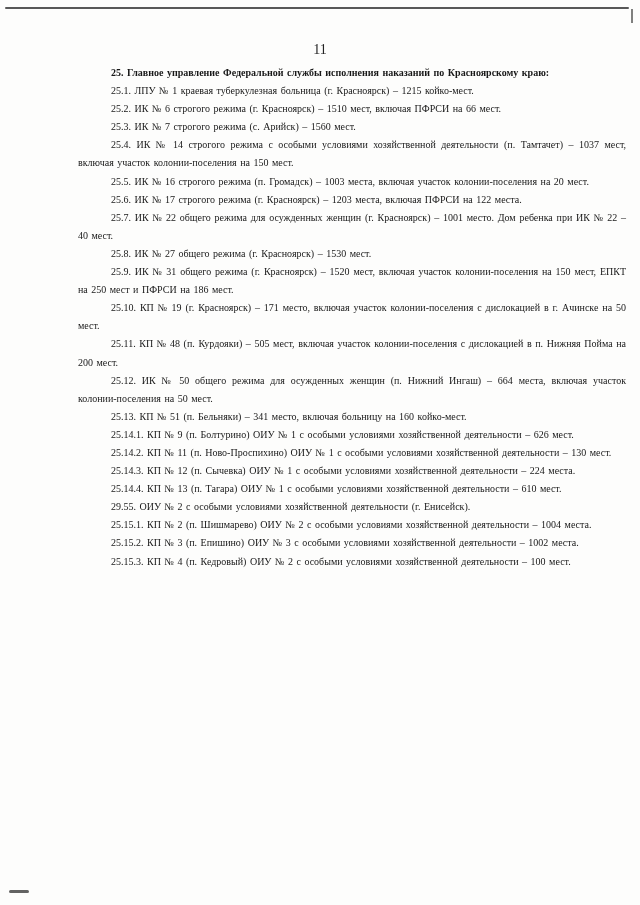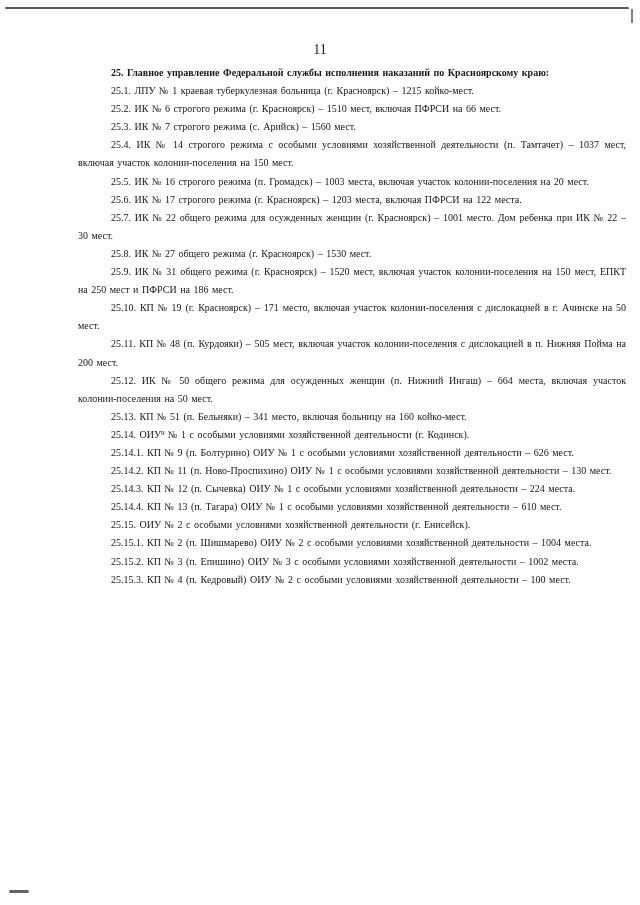--- a/index.html
+++ b/index.html
@@ -82,31 +82,30 @@
   <div class="scan-corner-mark"></div>
   <div class="page-number">11</div>
   <div class="content">
       <p class="para bold">25. Главное управление Федеральной службы исполнения наказаний по Красноярскому краю:</p>
       <p class="para">25.1. ЛПУ № 1 краевая туберкулезная больница (г. Красноярск) – 1215 койко-мест.</p>
       <p class="para">25.2. ИК № 6 строгого режима (г. Красноярск) – 1510 мест, включая ПФРСИ на 66 мест.</p>
       <p class="para">25.3. ИК № 7 строгого режима (с. Арийск) – 1560 мест.</p>
       <p class="para">25.4. ИК № 14 строгого режима с особыми условиями хозяйственной деятельности (п. Тамтачет) – 1037 мест, включая участок колонии-поселения на 150 мест.</p>
       <p class="para">25.5. ИК № 16 строгого режима (п. Громадск) – 1003 места, включая участок колонии-поселения на 20 мест.</p>
       <p class="para">25.6. ИК № 17 строгого режима (г. Красноярск) – 1203 места, включая ПФРСИ на 122 места.</p>
-      <p class="para">25.7. ИК № 22 общего режима для осужденных женщин (г. Красноярск) – 1001 место. Дом ребенка при ИК № 22 – 30 мест.</p>
+      <p class="para">25.7. ИК № 22 общего режима для осужденных женщин (г. Красноярск) – 1001 место. Дом ребенка при ИК № 22 – 40 мест.</p>
       <p class="para">25.8. ИК № 27 общего режима (г. Красноярск) – 1530 мест.</p>
       <p class="para">25.9. ИК № 31 общего режима (г. Красноярск) – 1520 мест, включая участок колонии-поселения на 150 мест, ЕПКТ на 250 мест и ПФРСИ на 186 мест.</p>
       <p class="para">25.10. КП № 19 (г. Красноярск) – 171 место, включая участок колонии-поселения с дислокацией в г. Ачинске на 50 мест.</p>
       <p class="para">25.11. КП № 48 (п. Курдояки) – 505 мест, включая участок колонии-поселения с дислокацией в п. Нижняя Пойма на 200 мест.</p>
       <p class="para">25.12. ИК № 50 общего режима для осужденных женщин (п. Нижний Ингаш) – 664 места, включая участок колонии-поселения на 50 мест.</p>
       <p class="para">25.13. КП № 51 (п. Бельняки) – 341 место, включая больницу на 160 койко-мест.</p>
-      <p class="para">25.14. ОИУ⁹ № 1 с особыми условиями хозяйственной деятельности (г. Кодинск).</p>
       <p class="para">25.14.1. КП № 9 (п. Болтурино) ОИУ № 1 с особыми условиями хозяйственной деятельности – 626 мест.</p>
       <p class="para">25.14.2. КП № 11 (п. Ново-Проспихино) ОИУ № 1 с особыми условиями хозяйственной деятельности – 130 мест.</p>
       <p class="para">25.14.3. КП № 12 (п. Сычевка) ОИУ № 1 с особыми условиями хозяйственной деятельности – 224 места.</p>
       <p class="para">25.14.4. КП № 13 (п. Тагара) ОИУ № 1 с особыми условиями хозяйственной деятельности – 610 мест.</p>
-      <p class="para">25.15. ОИУ № 2 с особыми условиями хозяйственной деятельности (г. Енисейск).</p>
+      <p class="para">29.55. ОИУ № 2 с особыми условиями хозяйственной деятельности (г. Енисейск).</p>
       <p class="para">25.15.1. КП № 2 (п. Шишмарево) ОИУ № 2 с особыми условиями хозяйственной деятельности – 1004 места.</p>
       <p class="para">25.15.2. КП № 3 (п. Епишино) ОИУ № 3 с особыми условиями хозяйственной деятельности – 1002 места.</p>
       <p class="para">25.15.3. КП № 4 (п. Кедровый) ОИУ № 2 с особыми условиями хозяйственной деятельности – 100 мест.</p>
     </div>
   <div class="scan-bottom-mark"></div>
 </div>
 
 </body></html>

